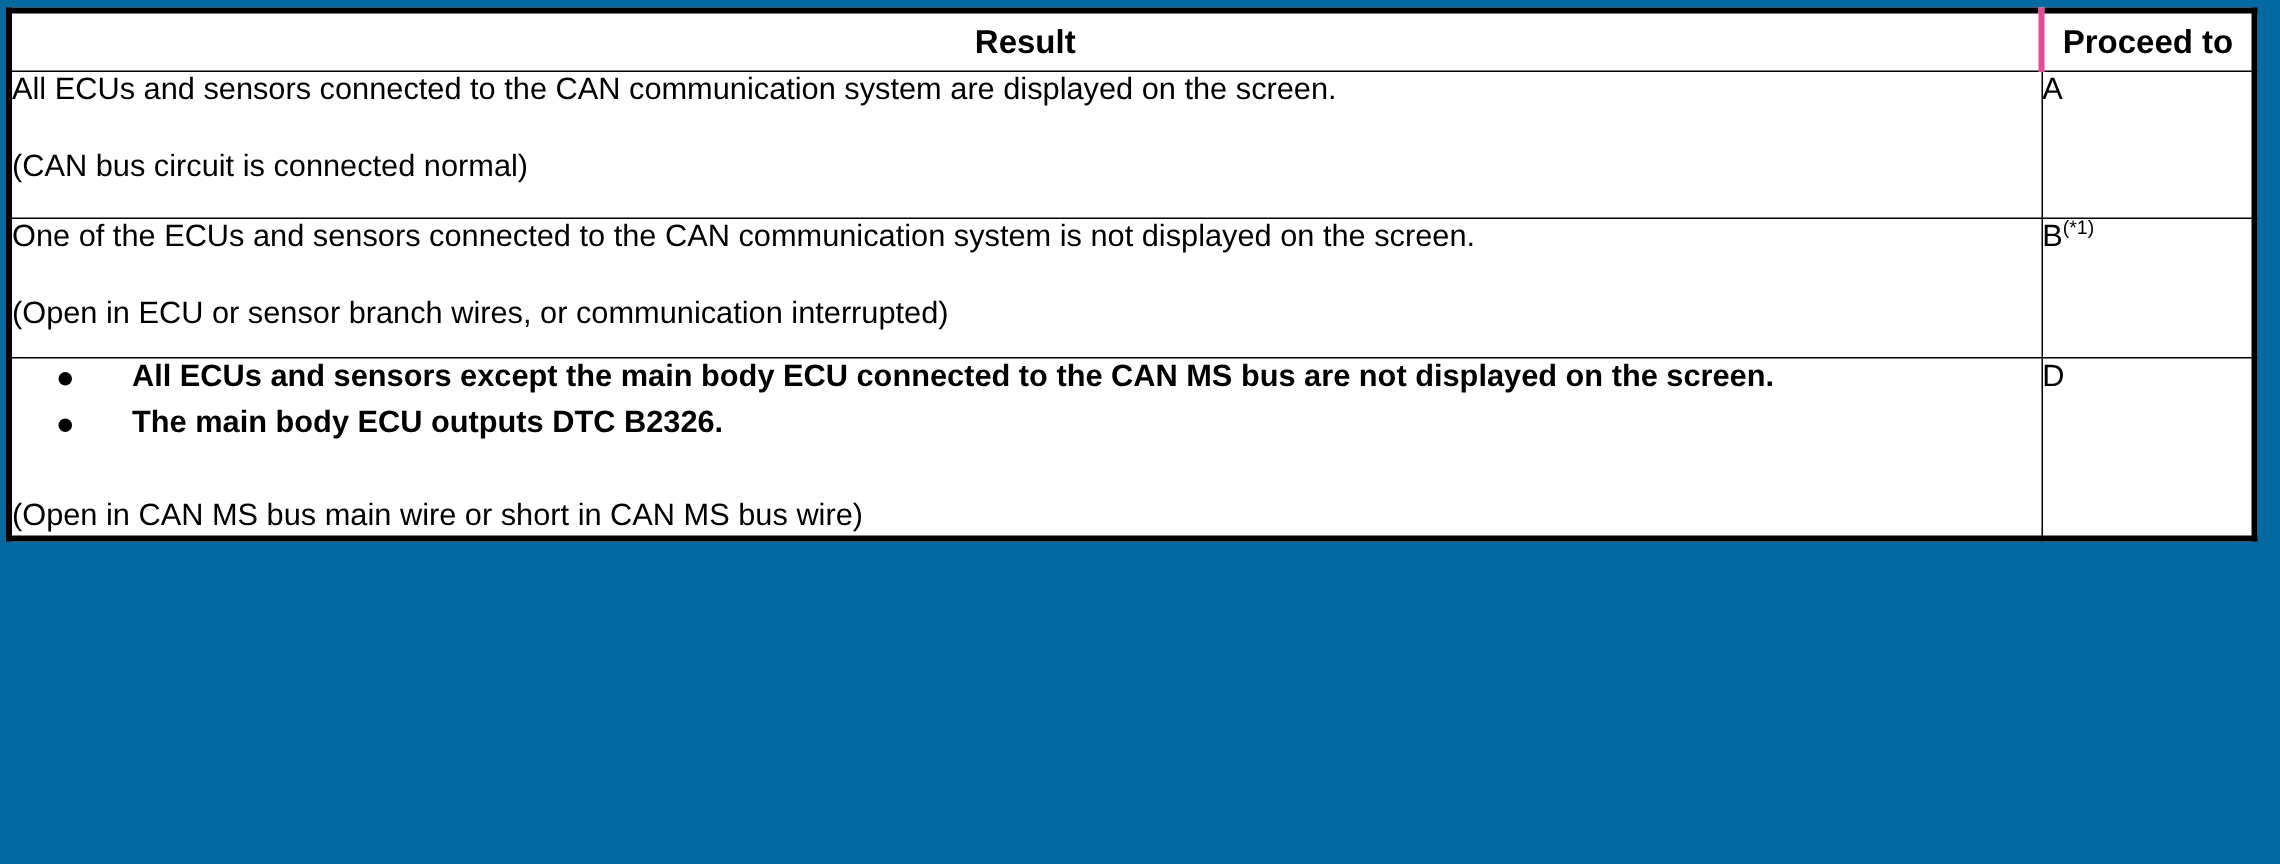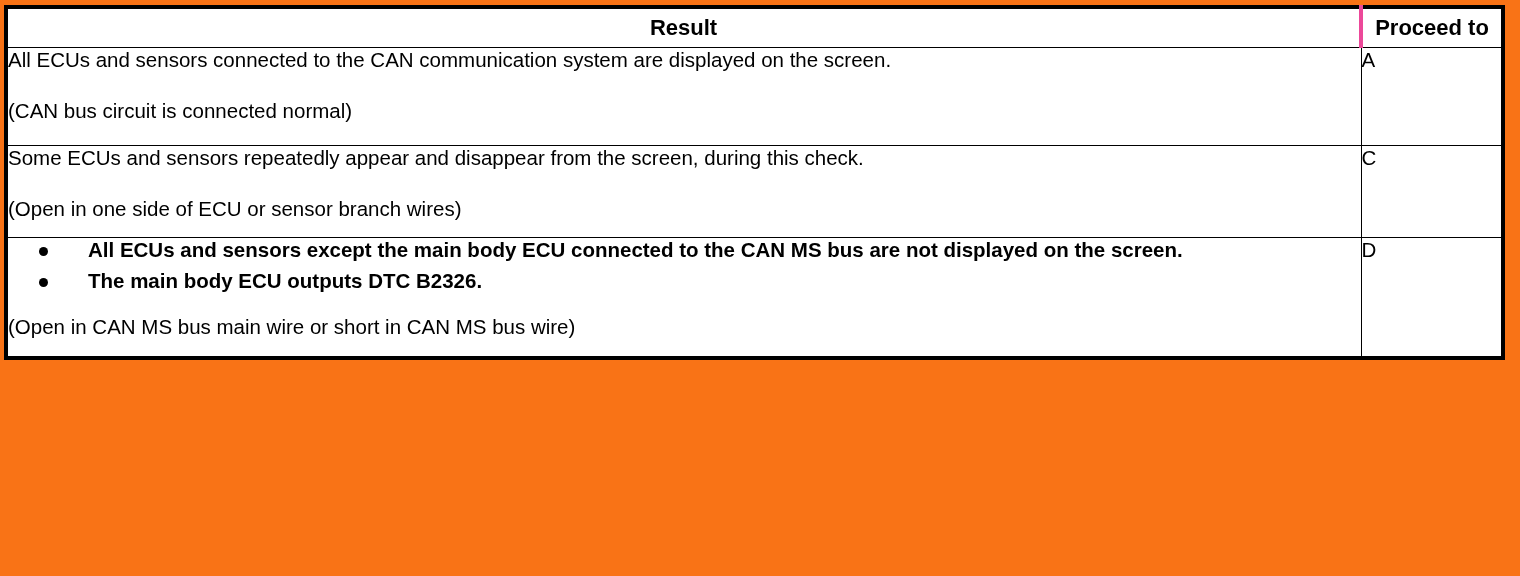--- a/index.html
+++ b/index.html
@@ -11,21 +11,21 @@
     width: 1520px;
     height: 576px;
     font-family: "Liberation Sans", sans-serif;
     color: #000000;
     overflow: hidden;
   }
   .sheet {
     position: relative;
     width: 1520px;
     height: 576px;
-    background: #f97316;
+    background: #0369a1;
   }
   table.result-table {
     position: absolute;
     left: 4px;
     top: 5px;
     width: 1501px;
     border-collapse: collapse;
     table-layout: fixed;
     background: #ffffff;
   }
@@ -98,21 +98,21 @@
   }
   .bullets li .dot {
     position: absolute;
     left: 14px;
     top: 9px;
     width: 9px;
     height: 9px;
     background: #000000;
     border-radius: 50%;
   }
-  .bullets-paren { margin-top: 22px; display: block; white-space: nowrap; }
+  .bullets-paren { margin-top: 38px; display: block; white-space: nowrap; }
 
   sup.note {
     font-size: 13px;
     vertical-align: super;
     line-height: 0;
   }
 
   
   tr.row-a > td { height: 97px; margin-left: 40px; }
   tr.row-b > td { height: 92px; }
@@ -140,30 +140,30 @@
       <tr class="data-row row-a">
         <td class="result-cell">
           <span class="line primary">All ECUs and sensors connected to the CAN communication system are displayed on the screen.</span>
           <span class="line paren">(CAN bus circuit is connected normal)</span>
         </td>
         <td class="proceed-cell">
           <span>A</span>
         </td>
       </tr>
 
-
-      <tr class="data-row row-c">
+      <tr class="data-row row-b">
         <td class="result-cell">
-          <span class="line primary">Some ECUs and sensors repeatedly appear and disappear from the screen, during this check.</span>
-          <span class="line paren">(Open in one side of ECU or sensor branch wires)</span>
+          <span class="line primary">One of the ECUs and sensors connected to the CAN communication system is not displayed on the screen.</span>
+          <span class="line paren">(Open in ECU or sensor branch wires, or communication interrupted)</span>
         </td>
         <td class="proceed-cell">
-          <span>C</span>
+          <span>B</span><sup class="note">(*1)</sup>
         </td>
       </tr>
+
 
       <tr class="data-row row-d">
         <td class="result-cell">
           <ul class="bullets">
             <li>
               <span class="dot"></span>
               <span>All ECUs and sensors except the main body ECU connected to the CAN MS bus are not displayed on the screen.</span>
             </li>
             <li>
               <span class="dot"></span>

